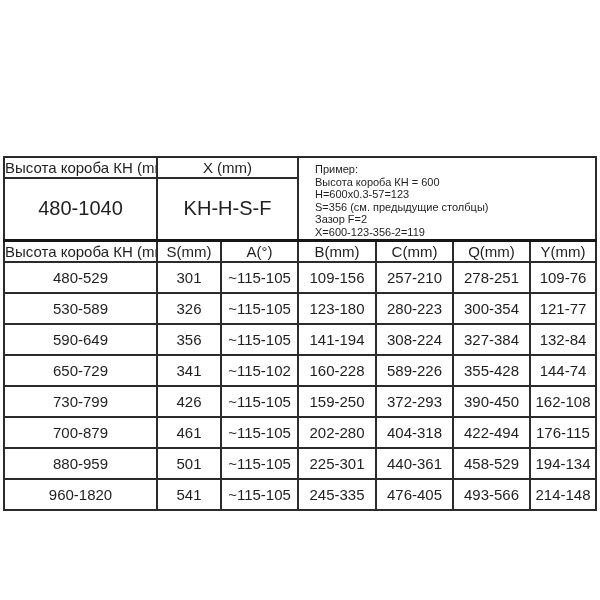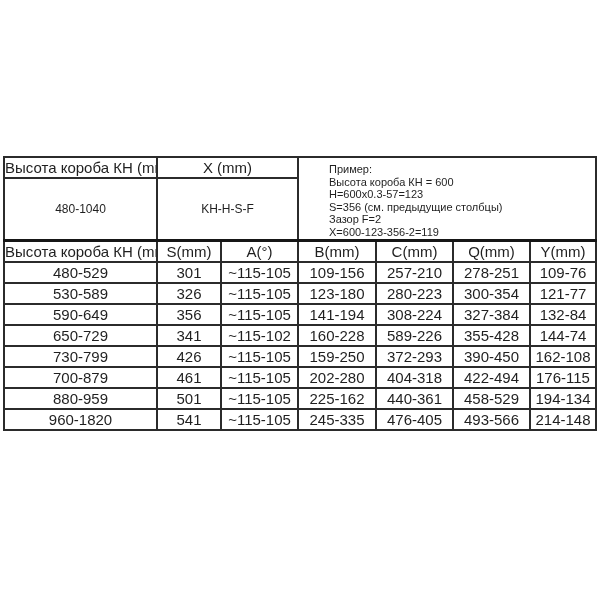--- a/index.html
+++ b/index.html
@@ -30,28 +30,28 @@
     font-size: 15px;
     overflow: hidden;
     white-space: nowrap;
   }
   .h-small {
     font-size: 12px;
     font-weight: bold;
   }
   tr.r-top-head { height: 21px; }
   tr.r-top-value { height: 62px; }
-  tr.r-top-value td { font-size: 12px; }
+  tr.r-top-value td { font-size: 20px; }
   tr.r-main-head { height: 22px; }
   tr.r-main-head th { border-top: 3px solid #161616; }
-  tr.r-data { height: 21px; }
+  tr.r-data { height: 31px; }
   td.example-cell {
     text-align: left;
     vertical-align: top;
-    padding: 5px 6px 0 30px;
+    padding: 5px 6px 0 16px;
     font-size: 11px;
     line-height: 12.6px;
     white-space: normal;
   }
   td.example-cell .ex-line { white-space: nowrap; }
 </style>
 </head>
 <body>
 
 <div class="canvas">
@@ -145,21 +145,21 @@
       <td>~115-105</td>
       <td>202-280</td>
       <td>404-318</td>
       <td>422-494</td>
       <td>176-115</td>
     </tr>
     <tr class="r-data">
       <td>880-959</td>
       <td>501</td>
       <td>~115-105</td>
-      <td>225-162</td>
+      <td>225-301</td>
       <td>440-361</td>
       <td>458-529</td>
       <td>194-134</td>
     </tr>
     <tr class="r-data">
       <td>960-1820</td>
       <td>541</td>
       <td>~115-105</td>
       <td>245-335</td>
       <td>476-405</td>

